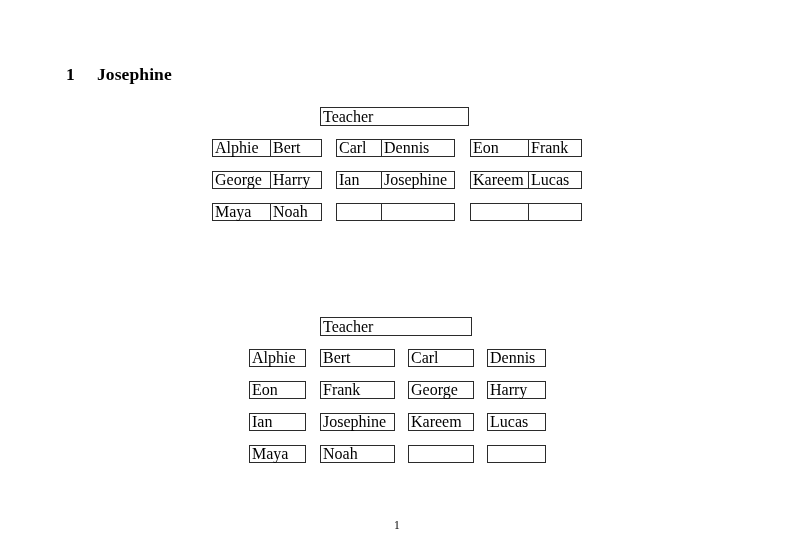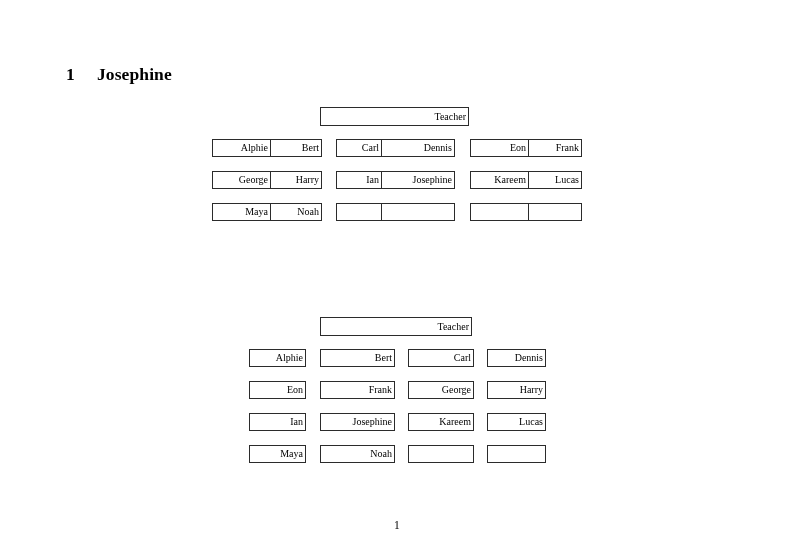--- a/index.html
+++ b/index.html
@@ -41,25 +41,25 @@
   .tbl {
     position: absolute;
     border-collapse: collapse;
     table-layout: fixed;
     font-size: 11.6px;
     line-height: 1;
   }
   .tbl td {
     border: 1px solid #2b2b2b;
     height: 16px;
-    text-align: right;
+    text-align: left;
     vertical-align: middle;
     padding: 0 2px;
     white-space: nowrap;
-    font-size: 10px;
+    font-size: 16px;
   }
 
   
   #cls-teacher { left: 320px; top: 107px; width: 149px; }
   #cls-teacher td { height: 17px; }
 
   .cls-grp { }
   
   .cls-left  { left: 212px; width: 109px; }
   .cls-left  col.c1 { width: 58px; }

